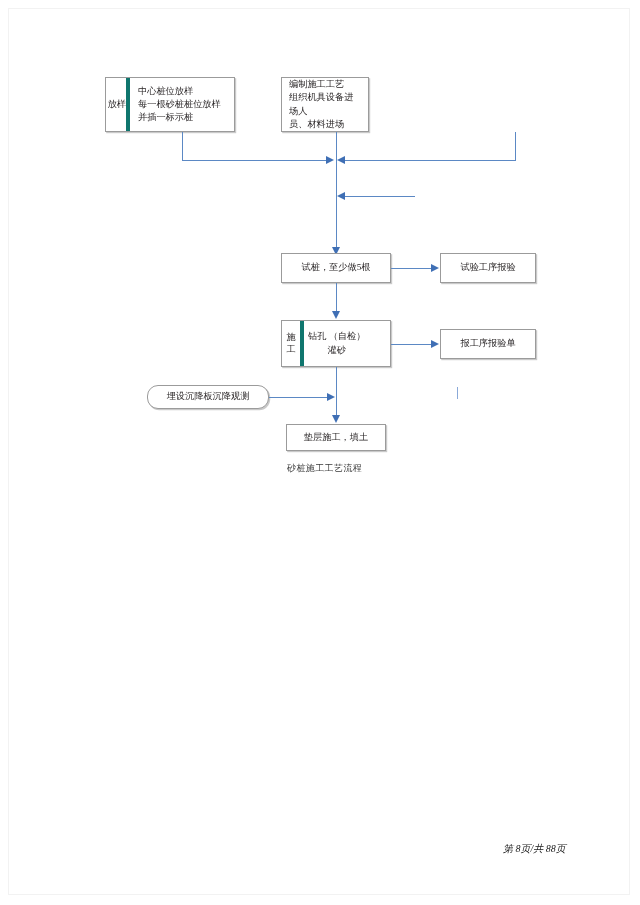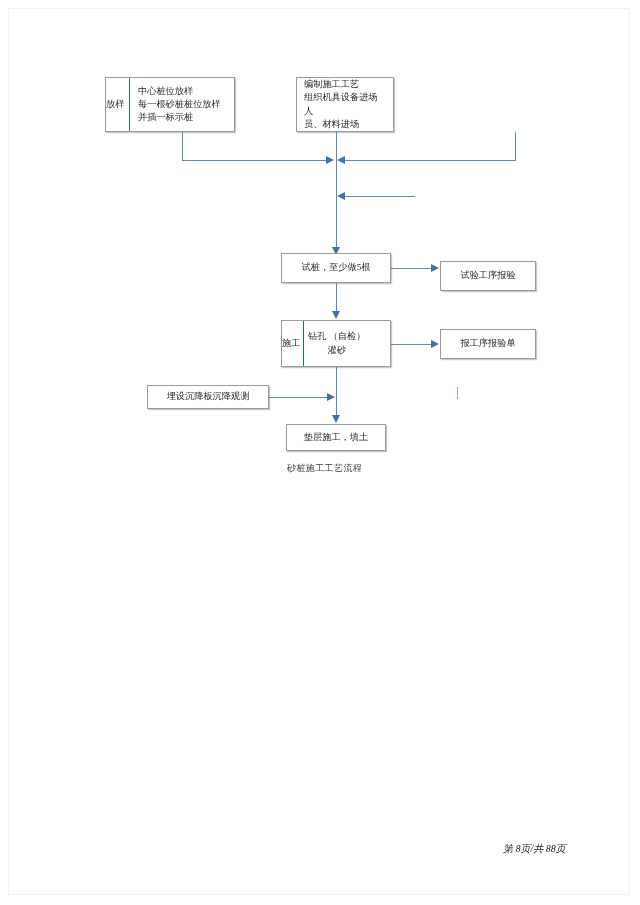--- a/index.html
+++ b/index.html
@@ -44,25 +44,25 @@
   .box .pad {
     padding: 0 7px;
     width: 100%;
   }
   .box.center-txt .pad { text-align: center; }
   .box.left-txt .pad { text-align: left; }
 
   
   .split-label {
     box-sizing: border-box;
-    border-right: 1px solid #0f766e;
+    border-right: 4px solid #0f766e;
     height: 100%;
     display: flex;
     align-items: center;
-    justify-content: flex-start;
+    justify-content: flex-end;
     flex: 0 0 auto;
     font-size: 9.2px;
     line-height: 1.3;
     text-align: center;
   }
   .split-body {
     flex: 1 1 auto;
     display: flex;
     align-items: center;
     justify-content: flex-start;
@@ -132,21 +132,21 @@
     <div class="split-label" style="width:24px;">
       <span>放样</span>
     </div>
     <div class="pad" style="padding-left:8px;">
       <div>中心桩位放样</div>
       <div>每一根砂桩桩位放样</div>
       <div>并插一标示桩</div>
     </div>
   </div>
 
-  <div class="box left-txt" style="left:296px; top:77px; width:98px; height:55px;">
+  <div class="box left-txt" style="left:281px; top:77px; width:88px; height:55px;">
     <div class="pad">
       <div>编制施工工艺</div>
       <div>组织机具设备进场人</div>
       <div>员、材料进场</div>
     </div>
   </div>
 
 
   <div class="ln v" style="left:182px; top:132px; height:28px;"></div>
 
@@ -164,21 +164,21 @@
 
   <div class="ln h" style="left:344px; top:196px; width:71px;"></div>
   <div class="arrow left" style="left:337px; top:192px;"></div>
 
   <div class="box center-txt" style="left:281px; top:253px; width:110px; height:30px;">
     <div class="pad">
       <div>试桩，至少做5根</div>
     </div>
   </div>
 
-  <div class="box center-txt" style="left:440px; top:253px; width:96px; height:30px;margin-top:8px;">
+  <div class="box center-txt" style="left:440px; top:253px; width:96px; height:30px;">
     <div class="pad">
       <div>试验工序报验</div>
     </div>
   </div>
 
   <div class="ln h" style="left:391px; top:268px; width:42px;"></div>
   <div class="arrow right" style="left:431px; top:264px;"></div>
 
   <div class="ln v" style="left:336px; top:283px; height:32px;"></div>
   <div class="arrow down" style="left:332px; top:311px;"></div>
@@ -200,21 +200,21 @@
       <div>报工序报验单</div>
     </div>
   </div>
 
   <div class="ln h" style="left:391px; top:344px; width:42px;"></div>
   <div class="arrow right" style="left:431px; top:340px;"></div>
 
   <div class="ln v" style="left:336px; top:367px; height:52px;"></div>
   <div class="arrow down" style="left:332px; top:415px;"></div>
 
-  <div class="box center-txt" style="left:147px; top:385px; width:122px; height:24px;">
+  <div class="box center-txt" style="left:147px; top:385px; width:122px; height:24px;border-radius:11px;">
     <div class="pad">
       <div>埋设沉降板沉降观测</div>
     </div>
   </div>
   <div class="ln h" style="left:269px; top:397px; width:60px;"></div>
   <div class="arrow right" style="left:327px; top:393px;"></div>
 
   <div class="stray-tick" style="left:457px; top:387px; height:12px;"></div>
 
   <div class="box center-txt" style="left:286px; top:424px; width:100px; height:27px;">

